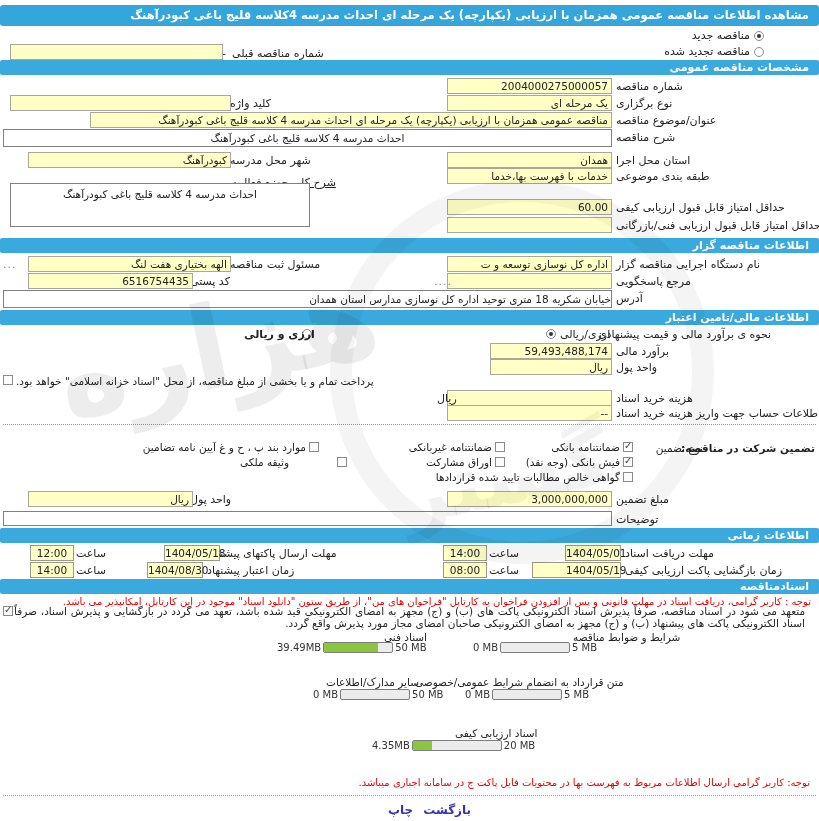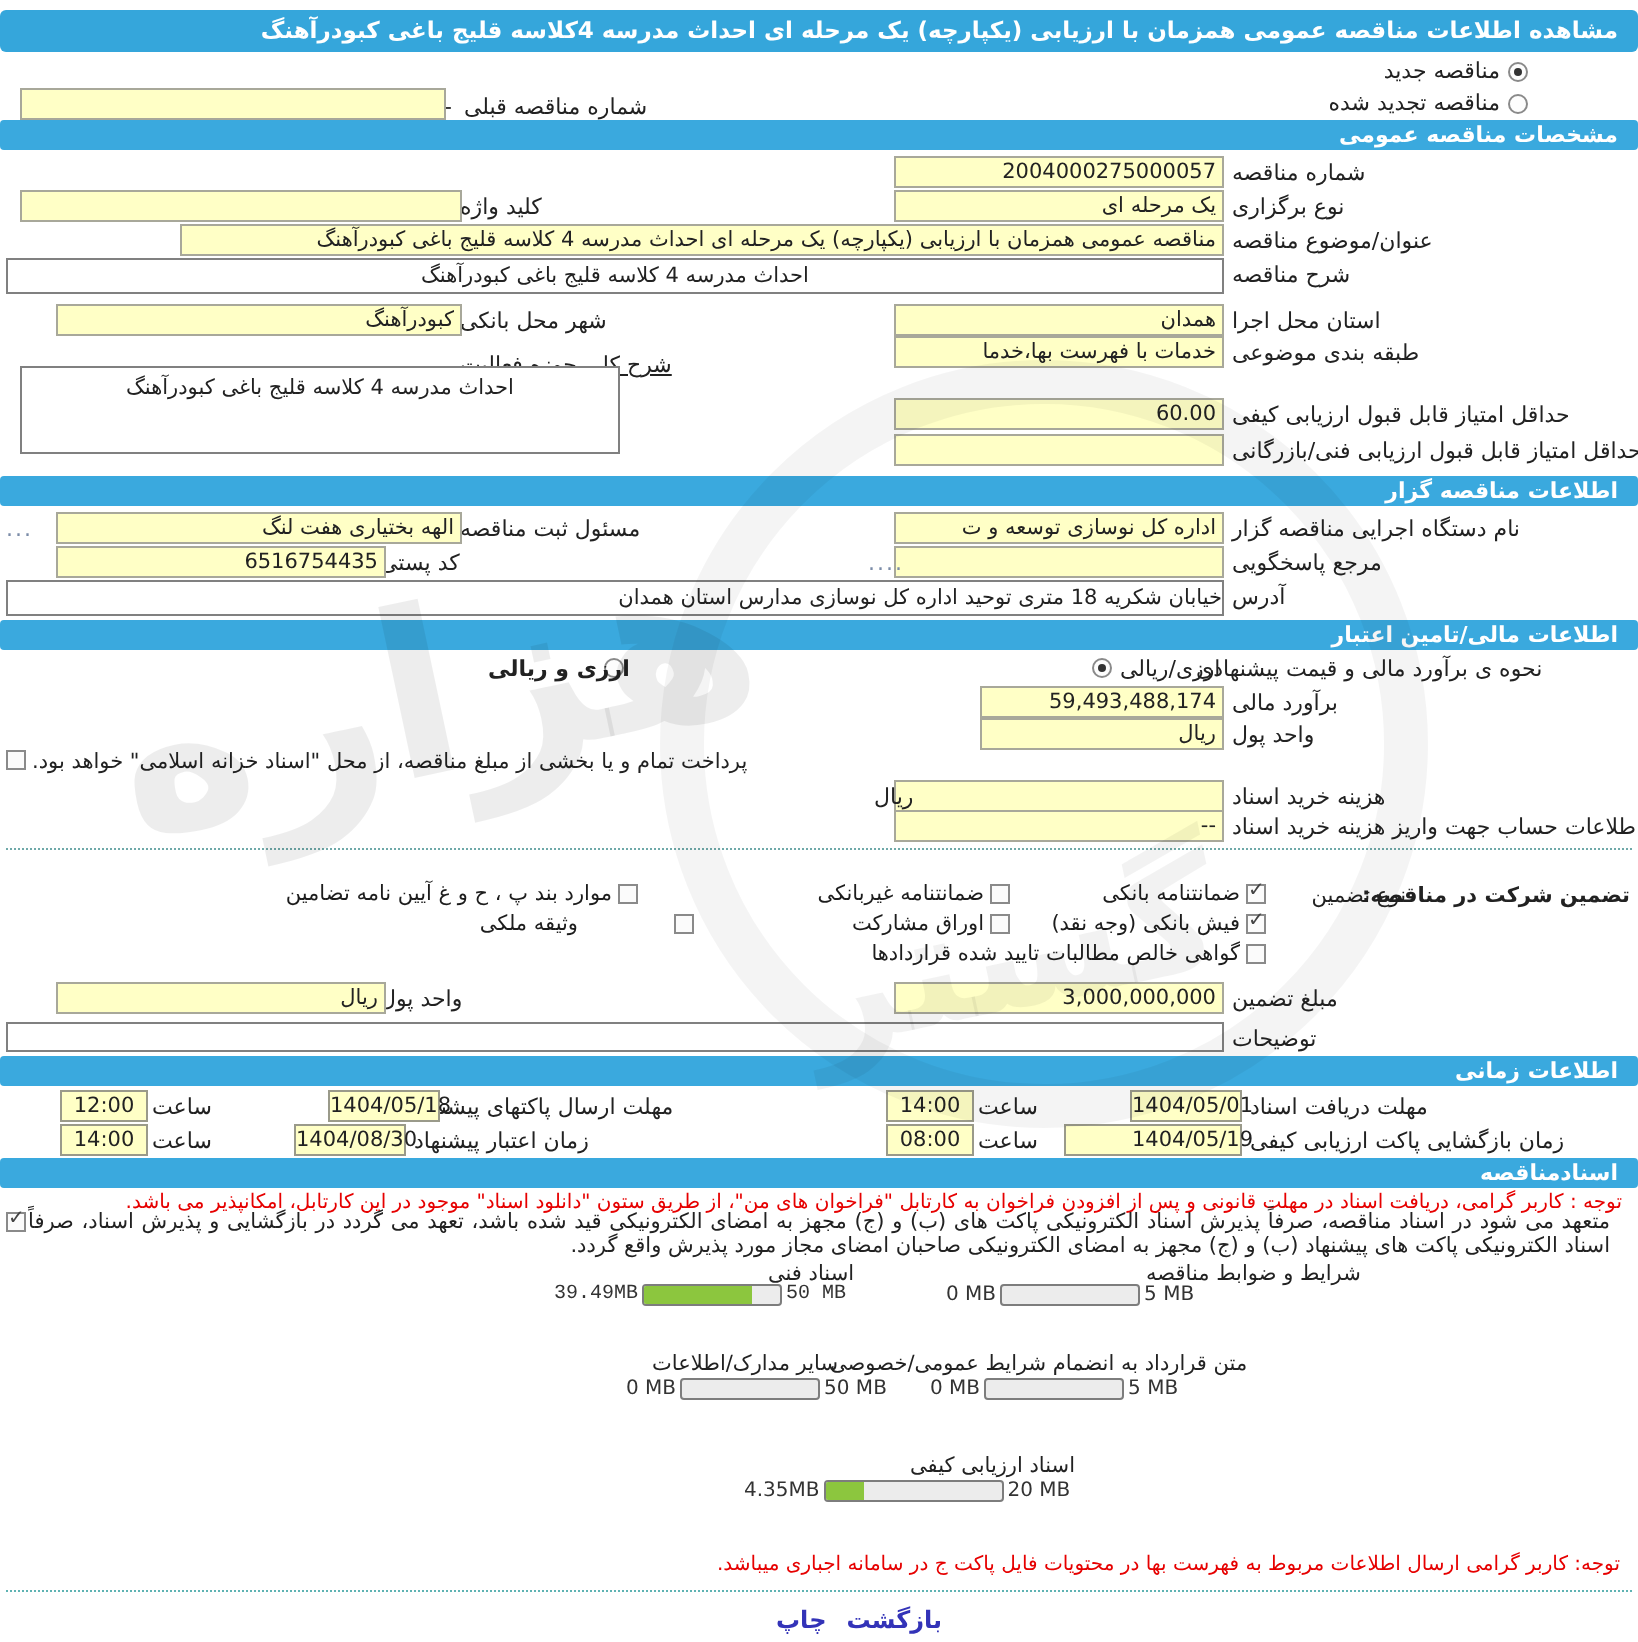--- a/index.html
+++ b/index.html
@@ -72,21 +72,21 @@
   <div class="inp" style="top:95px;left:10px;width:213px;"></div>
 
   <span class="lbl" style="top:114px;left:616px;">عنوان/موضوع مناقصه</span>
   <div class="inp" style="top:112px;right:207px;width:514px;">مناقصه عمومی همزمان با ارزیابی (یکپارچه) یک مرحله ای احداث مدرسه 4 کلاسه قلیج باغی کبودرآهنگ</div>
 
   <span class="lbl" style="top:131px;left:616px;">شرح مناقصه</span>
   <div class="wbox" style="top:129px;left:3px;right:207px;height:16px;line-height:16px;">احداث مدرسه 4 کلاسه قلیج باغی کبودرآهنگ</div>
 
   <span class="lbl" style="top:154px;left:616px;">استان محل اجرا</span>
   <div class="inp" style="top:152px;right:207px;width:157px;">همدان</div>
-  <span class="lbl" style="top:154px;left:230px;">شهر محل بانکی</span>
+  <span class="lbl" style="top:154px;left:230px;">شهر محل مدرسه</span>
   <div class="inp" style="top:152px;left:28px;width:195px;">کبودرآهنگ</div>
 
   <span class="lbl" style="top:170px;left:616px;">طبقه بندی موضوعی</span>
   <div class="inp" style="top:168px;right:207px;width:157px;">خدمات با فهرست بها،خدما</div>
 
   <span class="lbl u" style="top:176px;left:230px;">شرح کلی حوزه فعالیت</span>
   <div class="wbox" style="top:183px;left:10px;width:298px;height:40px;line-height:17px;padding-top:2px;">احداث مدرسه 4 کلاسه قلیج باغی کبودرآهنگ</div>
 
   <span class="lbl" style="top:201px;left:616px;">حداقل امتیاز قابل قبول ارزیابی کیفی</span>
   <div class="inp num" style="top:199px;right:207px;width:157px;">60.00</div>
@@ -206,21 +206,21 @@
 
   <span class="upl-lbl" style="top:631px;left:573px;">شرایط و ضوابط مناقصه</span>
   <span class="upl-lbl" style="top:631px;left:384px;">اسناد فنی</span>
   <div class="bargroup" style="top:642px;left:473px;">
     <span class="mb">0 MB</span>
     <span class="track">
         <span class="fill" style="width: 0%;"></span>
       </span>
     <span class="mb">5 MB</span>
   </div>
-  <div class="bargroup" style="top:642px;left:277px;font-family:Liberation Mono, monospace;">
+  <div class="bargroup" style="top:642px;left:277px;">
     <span class="mb">39.49MB</span>
     <span class="track">
         <span class="fill" style="width: 79%;"></span>
       </span>
     <span class="mb">50 MB</span>
   </div>
 
   <span class="upl-lbl" style="top:676px;left:415px;">متن قرارداد به انضمام شرایط عمومی/خصوصی</span>
   <span class="upl-lbl" style="top:676px;left:326px;">سایر مدارک/اطلاعات</span>
   <div class="bargroup" style="top:689px;left:465px;">

